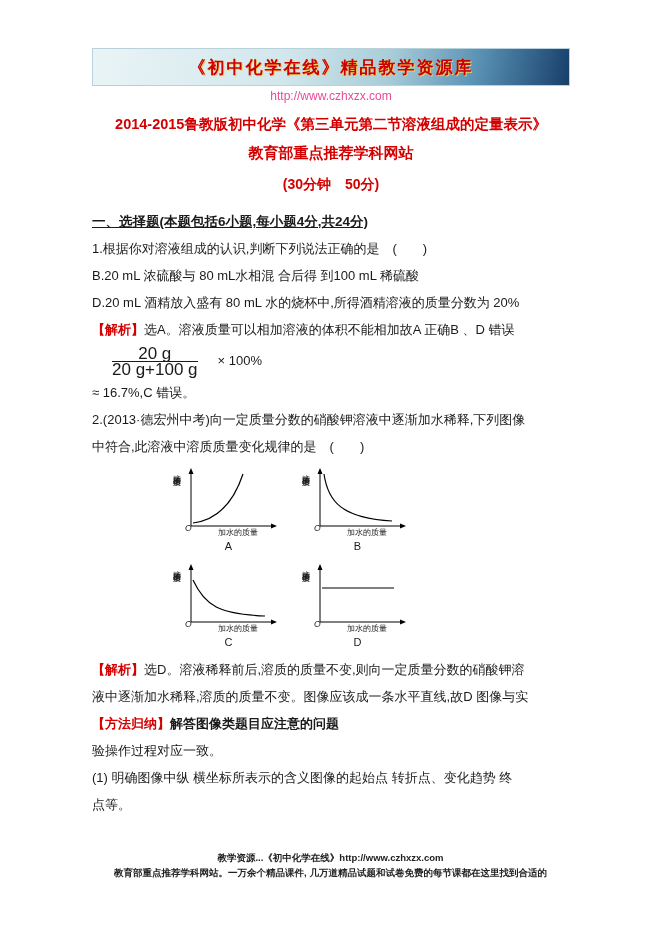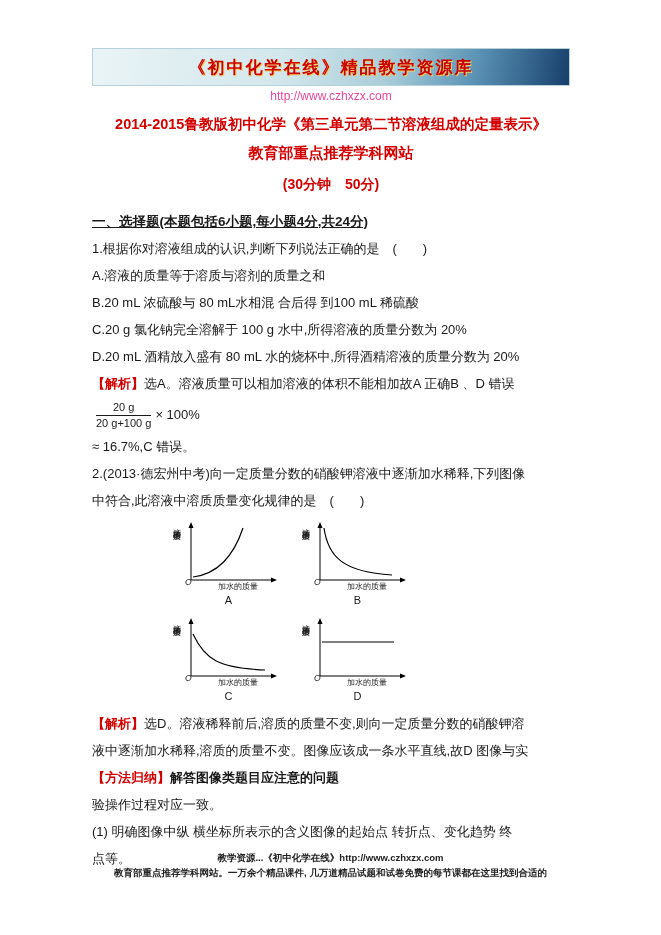--- a/index.html
+++ b/index.html
@@ -27,21 +27,21 @@
   .time-score { color: #d40000; font-weight: bold; font-size: 14px; text-align: center; margin: 4px 0 0 0; line-height: 28px; }
 
   
   p { margin: 0; font-size: 13px; line-height: 27px; color: #1a1a1a; }
   .bold { font-weight: bold; }
   .red { color: #d40000; }
   .section-title { margin-top: 10px; font-size: 13.5px; text-decoration: underline; }
 
   
   .frac-line { display: flex; align-items: center; line-height: 30px; height: 36px; }
-  .frac { display: inline-block; text-align: center; vertical-align: middle; margin: 0 4px; font-size: 11px; line-height: 13px; }
+  .frac { display: inline-block; text-align: center; vertical-align: middle; margin: 0 20px; font-size: 17px; line-height: 13px; }
   .frac .num { display: block; border-bottom: 1px solid #1a1a1a; padding: 0 3px 1px 3px; }
   .frac .den { display: block; padding-top: 1px; }
 
   
   .graphs { display: grid; grid-template-columns: 117px 117px; column-gap: 12px; row-gap: 6px; margin: 6px 0 4px 78px; }
   .graph { position: relative; width: 117px; height: 90px; }
   .glabel-y {
     position: absolute; left: 0; top: 2px;
     writing-mode: vertical-rl; text-orientation: upright;
     font-size: 8px; letter-spacing: 1px; color: #1a1a1a;
@@ -66,23 +66,21 @@
     </div>
     <div class="banner-url">http://www.czhxzx.com</div>
 
     <div class="title1">2014-2015鲁教版初中化学《第三单元第二节溶液组成的定量表示》</div>
     <div class="title2">教育部重点推荐学科网站</div>
     <div class="time-score">(30分钟　50分)</div>
 
     <p class="bold section-title">一、选择题(本题包括6小题,每小题4分,共24分)</p>
 
     <p>1.根据你对溶液组成的认识,判断下列说法正确的是　(　　)</p>
-    <p>A.溶液的质量等于溶质与溶剂的质量之和</p>
     <p>B.20 mL 浓硫酸与 80 mL水相混 合后得 到100 mL 稀硫酸</p>
-    <p>C.20 g 氯化钠完全溶解于 100 g 水中,所得溶液的质量分数为 20%</p>
     <p>D.20 mL 酒精放入盛有 80 mL 水的烧杯中,所得酒精溶液的质量分数为 20%</p>
 
     <p>
       <span class="red bold">【解析】</span><span>选A。溶液质量可以相加溶液的体积不能相加故A 正确B 、D 错误</span>
     </p>
     <p class="frac-line">
       <span class="frac">
         <span class="num">20 g</span>
         <span class="den">20 g+100 g</span>
       </span>

